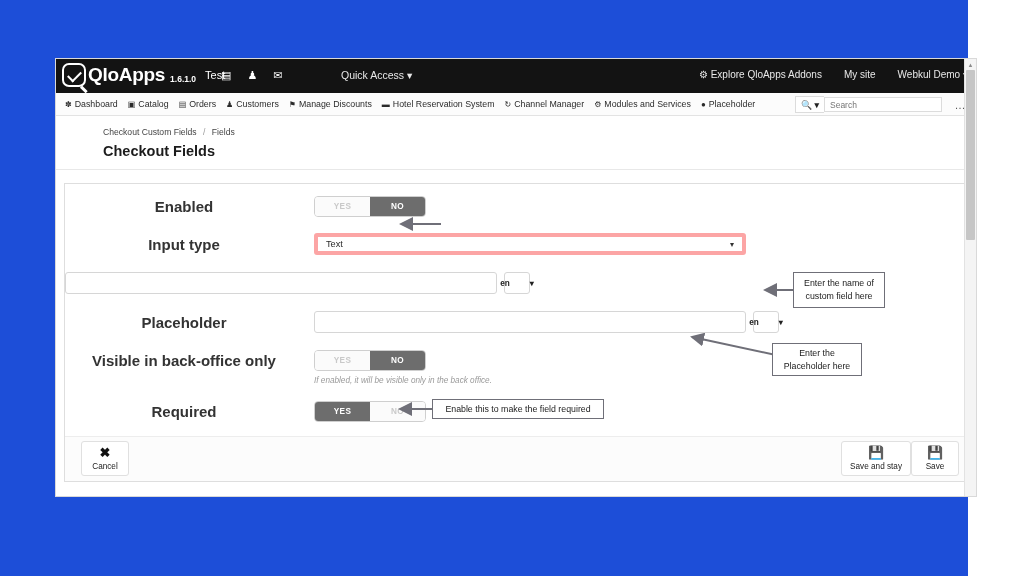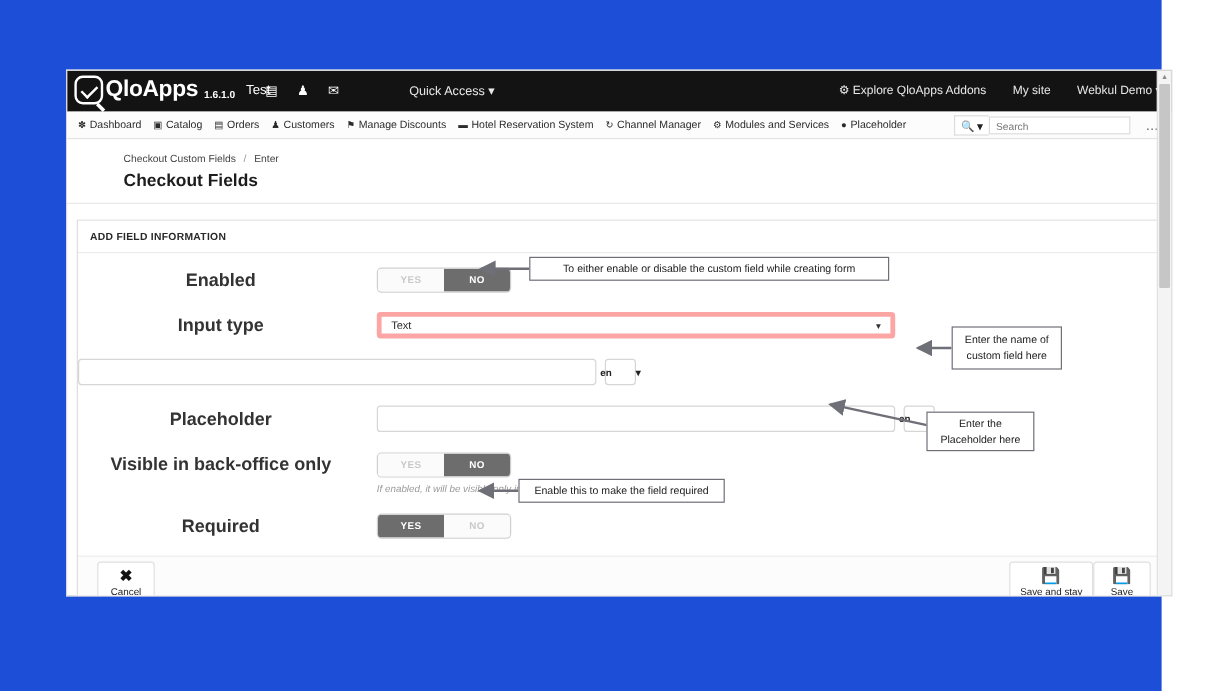--- a/index.html
+++ b/index.html
@@ -184,27 +184,26 @@
         </div>
         <input class="search-input" placeholder="Search" style="">
       </div>
       <div class="kebab">…</div>
     </div>
 
     <div class="pagehead">
       <div class="crumb">
         <span>Checkout Custom Fields</span>
         <span class="sep">/</span>
-        <span>Enter</span>
+        <span>Fields</span>
       </div>
       <div class="page-title">Checkout Fields</div>
     </div>
 
     <div class="panel">
-      <div class="panel-head">ADD FIELD INFORMATION</div>
 
       <div class="panel-body">
 
         <div class="row" style="margin-bottom:16px;">
           <div class="row-label">Enabled</div>
           <div class="row-ctl">
             <div class="toggle">
               <span class="off">YES</span>
               <span class="on">NO</span>
             </div>
@@ -302,21 +301,20 @@
 
     <line x1="441" y1="224" x2="401" y2="224" stroke="#6f6f78" stroke-width="2" marker-end="url(#ah)"></line>
 
     <line x1="793" y1="290" x2="765" y2="290" stroke="#6f6f78" stroke-width="2" marker-end="url(#ah)"></line>
 
     <line x1="785" y1="357" x2="692" y2="337" stroke="#6f6f78" stroke-width="2" marker-end="url(#ah)"></line>
 
     <line x1="432" y1="409" x2="400" y2="409" stroke="#6f6f78" stroke-width="2" marker-end="url(#ah)"></line>
   </svg>
 
-  <div class="callout" style="left:441px;top:214px;width:300px;height:20px;">To either enable or disable the custom field while creating form</div>
 
   <div class="callout" style="left:793px;top:272px;width:92px;height:36px;">Enter the name of custom field here</div>
 
   <div class="callout" style="left:432px;top:399px;width:172px;height:20px;">Enable this to make the field required</div>
 
   <div class="callout" style="left:772px;top:343px;width:90px;height:33px;">Enter the Placeholder here</div>
 
 </div>
 
 </body></html>

